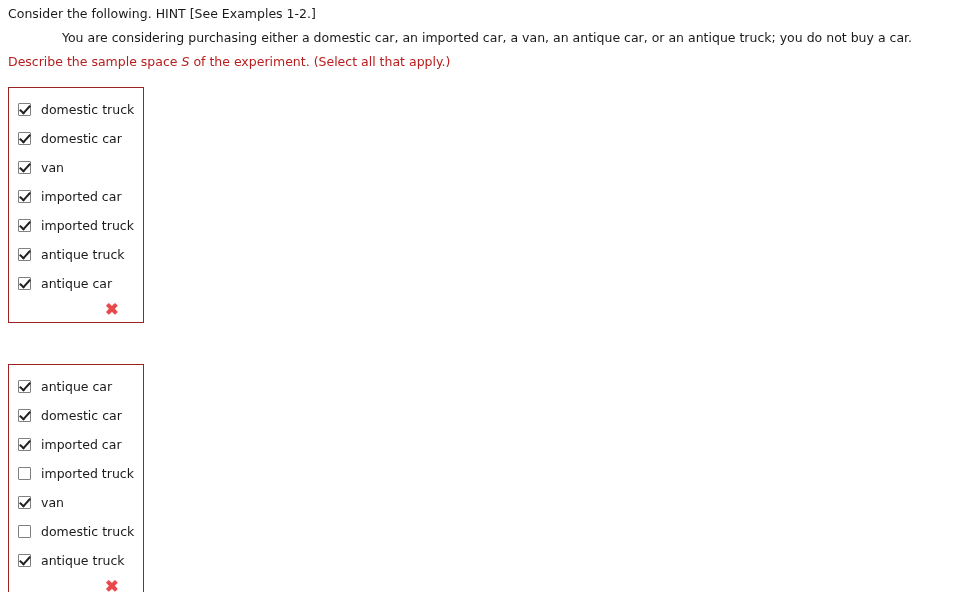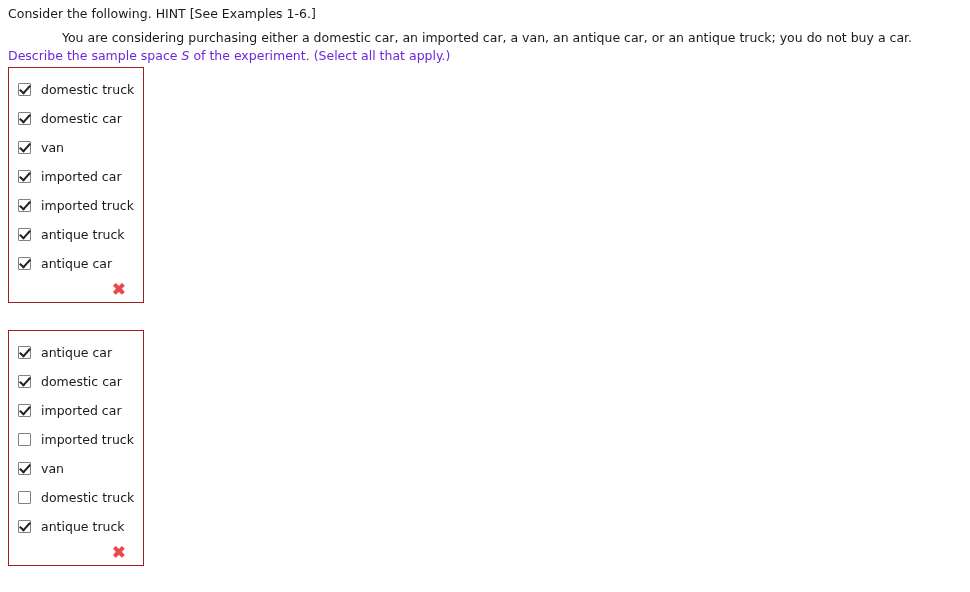--- a/index.html
+++ b/index.html
@@ -34,34 +34,35 @@
     line-height: 18px;
     margin-top: 6px;
     padding-left: 54px;
     white-space: nowrap;
     color: #1a1a1a;
   }
 
   .question {
     font-size: 12.5px;
     line-height: 18px;
-    color: #6d28d9;
+    margin-top: 6px;
+    color: #b91c1c;
     white-space: nowrap;
   }
   .question .var {
     font-style: italic;
   }
 
   .answer-box {
-    margin-top: 2px;
+    margin-top: 16px;
     width: 136px;
     border: 1px solid #9c2222;
     background: #ffffff;
     box-sizing: border-box;
-    padding: 7px 9px 2px 0;
+    padding: 7px 16px 2px 0;
   }
 
   .option-row {
     display: flex;
     align-items: center;
     height: 29px;
     padding-left: 9px;
   }
 
   .cb {
@@ -113,21 +114,21 @@
 
   .block-gap {
     height: 25px;
   }
 </style>
 </head>
 <body>
 
 <div class="page">
 
-  <div class="prompt-line">Consider the following. HINT [See Examples 1-6.]</div>
+  <div class="prompt-line">Consider the following. HINT [See Examples 1-2.]</div>
 
   <div class="scenario">You are considering purchasing either a domestic car, an imported car, a van, an antique car, or an antique truck; you do not buy a car.</div>
 
   <div class="question">
     <span>Describe the sample space </span><span class="var">S</span><span> of the experiment. (Select all that apply.)</span>
   </div>
 
   <div class="answer-box">
 
     <div class="option-row">

